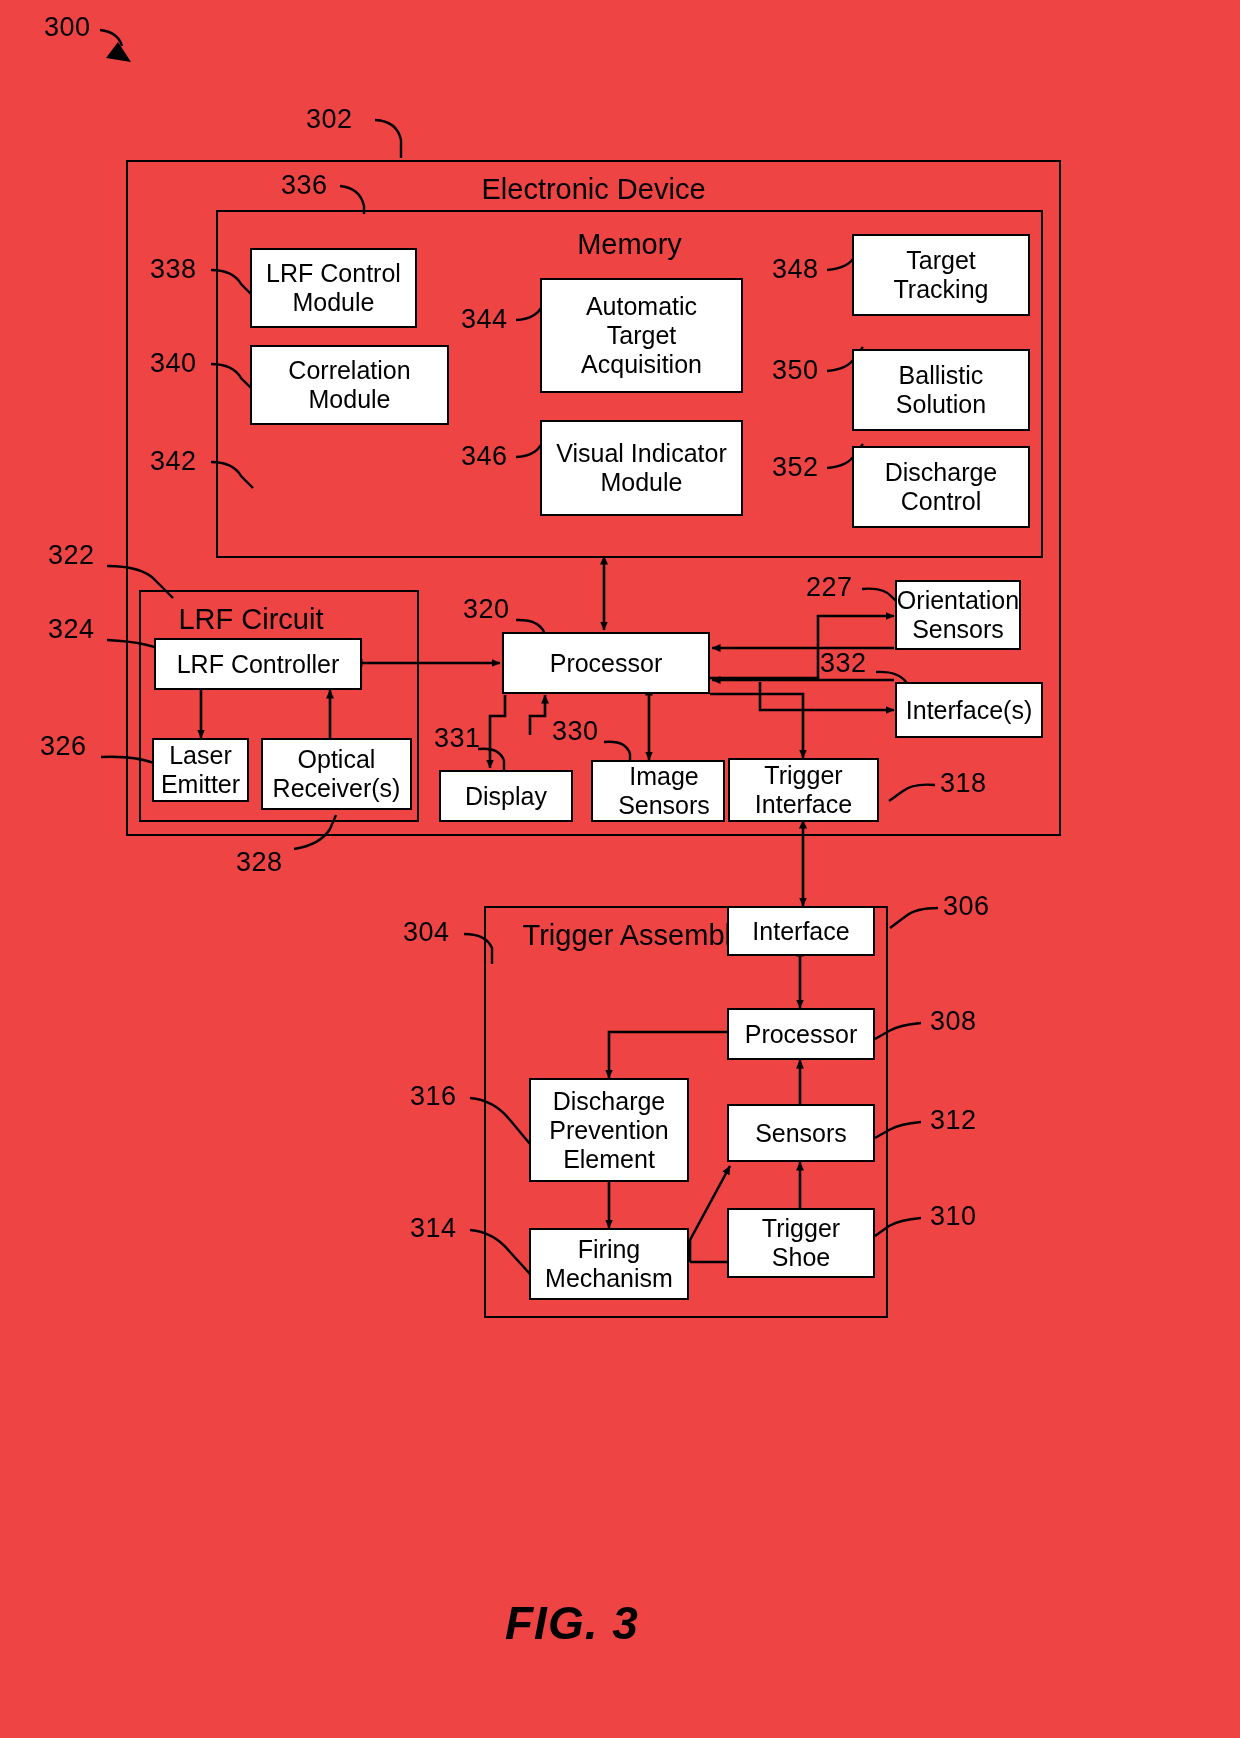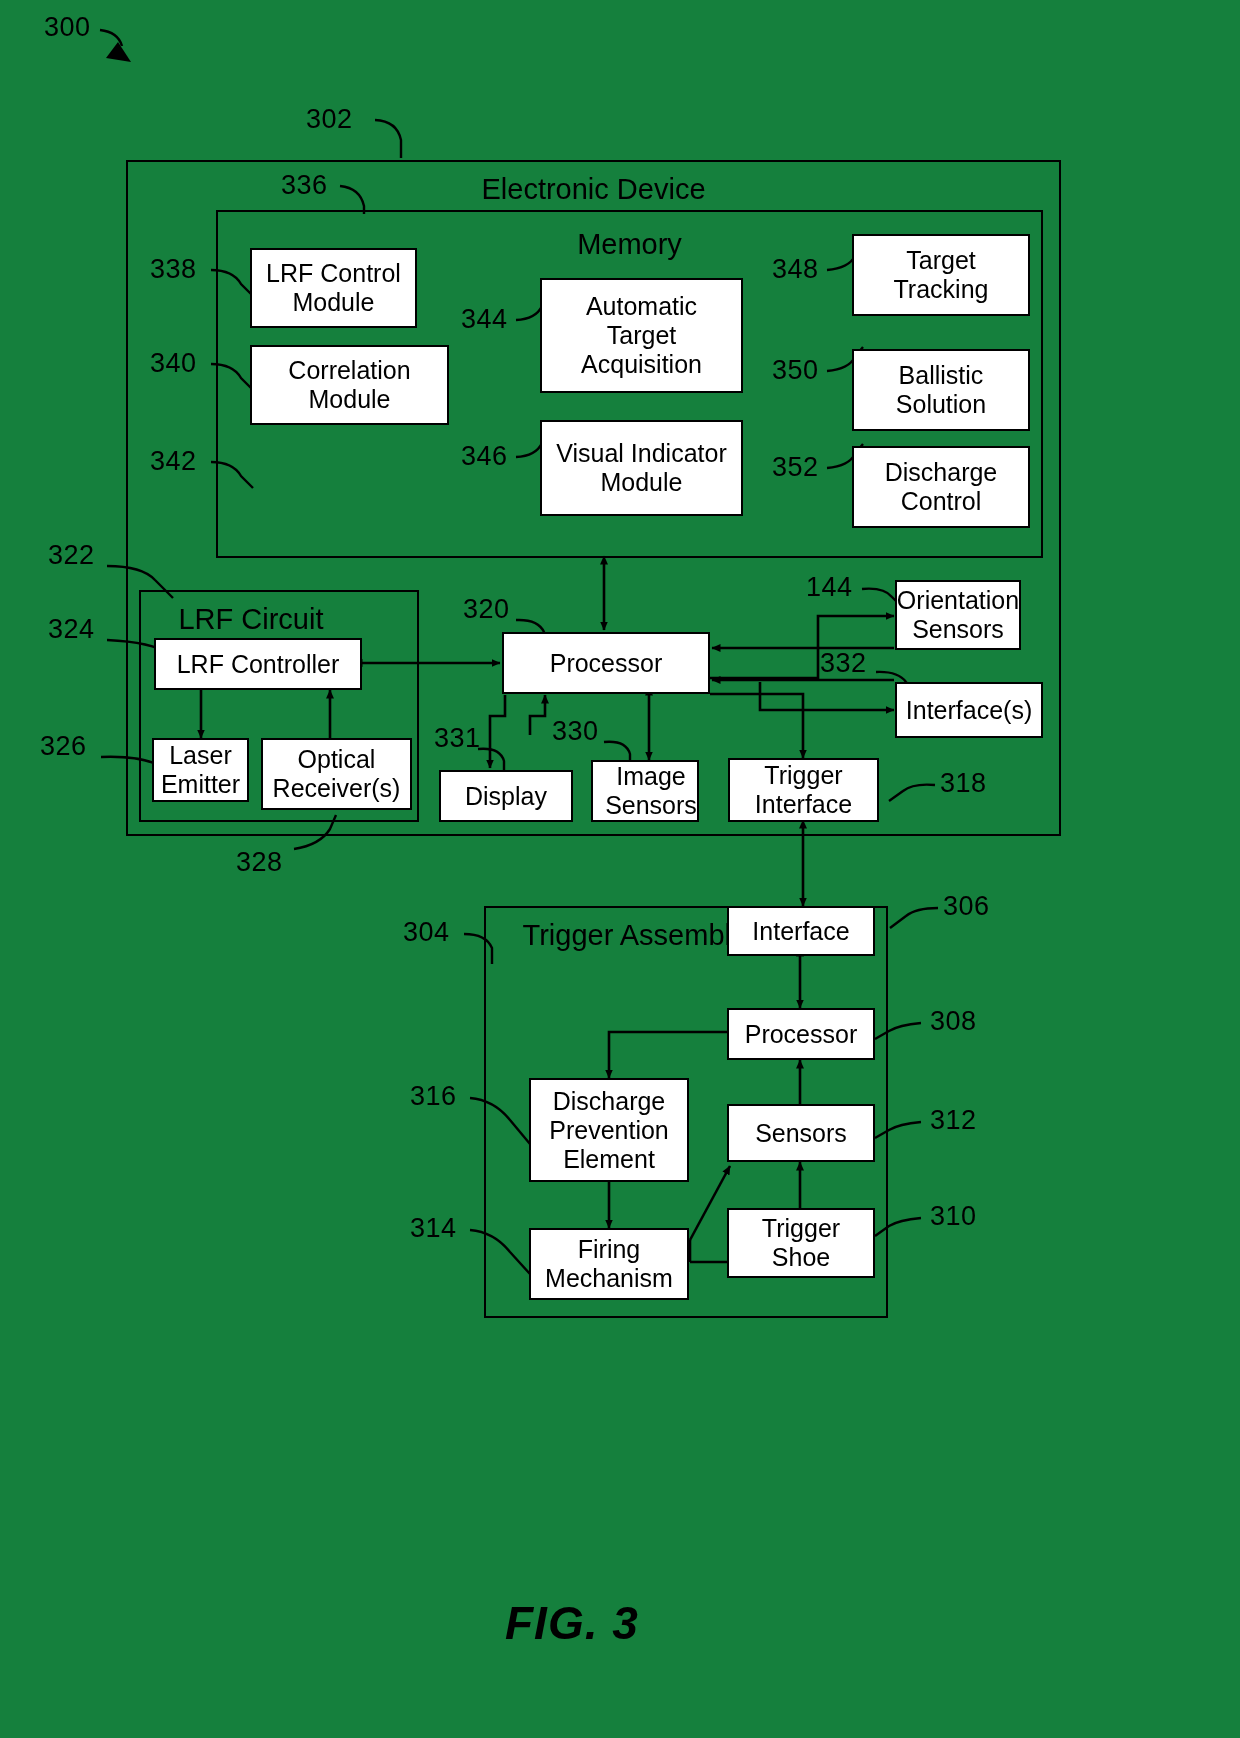--- a/index.html
+++ b/index.html
@@ -8,21 +8,21 @@
     background: #ffffff;
   }
   body {
     font-family: "Liberation Sans", sans-serif;
     color: #000000;
   }
   #page {
     position: relative;
     width: 1240px;
     height: 1738px;
-    background: #15803d;
+    background: #ef4444;
     overflow: hidden;
   }
   .svg-layer {
     position: absolute;
     left: 0;
     top: 0;
     width: 1240px;
     height: 1738px;
     pointer-events: none;
   }
@@ -202,21 +202,21 @@
 
   <div class="ref" style="left:48px; top:542px;">322</div>
   <div class="ref" style="left:48px; top:616px;">324</div>
   <div class="ref" style="left:40px; top:733px;">326</div>
   <div class="ref" style="left:236px; top:849px;">328</div>
 
   <div class="ref" style="left:463px; top:596px;">320</div>
   <div class="ref" style="left:434px; top:725px;">331</div>
   <div class="ref" style="left:552px; top:718px;">330</div>
   <div class="ref" style="left:940px; top:770px;">318</div>
-  <div class="ref" style="left:806px; top:574px;">144</div>
+  <div class="ref" style="left:806px; top:574px;">227</div>
   <div class="ref" style="left:820px; top:650px;">332</div>
 
   <div class="ref" style="left:403px; top:919px;">304</div>
   <div class="ref" style="left:943px; top:893px;">306</div>
   <div class="ref" style="left:930px; top:1008px;">308</div>
   <div class="ref" style="left:930px; top:1107px;">312</div>
   <div class="ref" style="left:930px; top:1203px;">310</div>
   <div class="ref" style="left:410px; top:1083px;">316</div>
   <div class="ref" style="left:410px; top:1215px;">314</div>
 
@@ -249,21 +249,21 @@
 
   <div class="box" style="left:154px; top:638px; width:208px; height:52px;">LRF Controller</div>
   <div class="box" style="left:152px; top:738px; width:97px; height:64px; white-space:pre-line;">Laser
 Emitter</div>
   <div class="box" style="left:261px; top:738px; width:151px; height:72px; white-space:pre-line;">Optical
 Receiver(s)</div>
 
   <div class="box" style="left:502px; top:632px; width:208px; height:62px;">Processor</div>
 
   <div class="box" style="left:439px; top:770px; width:134px; height:52px;">Display</div>
-  <div class="box" style="left:591px; top:760px; width:108px; height:62px; white-space:pre-line;padding-left:16px;">Image
+  <div class="box" style="left:591px; top:760px; width:134px; height:62px; white-space:pre-line;padding-left:16px;">Image
 Sensors</div>
   <div class="box" style="left:728px; top:758px; width:151px; height:64px; white-space:pre-line;">Trigger
 Interface</div>
 
   <div class="box" style="left:895px; top:580px; width:126px; height:70px; white-space:pre-line;">Orientation
 Sensors</div>
   <div class="box" style="left:895px; top:682px; width:148px; height:56px;">Interface(s)</div>
 
   <div class="box container" style="left:484px; top:906px; width:404px; height:412px;"></div>
   <div class="container-title" style="left:484px; top:920px; width:300px; text-align:center;">Trigger Assembly</div>

